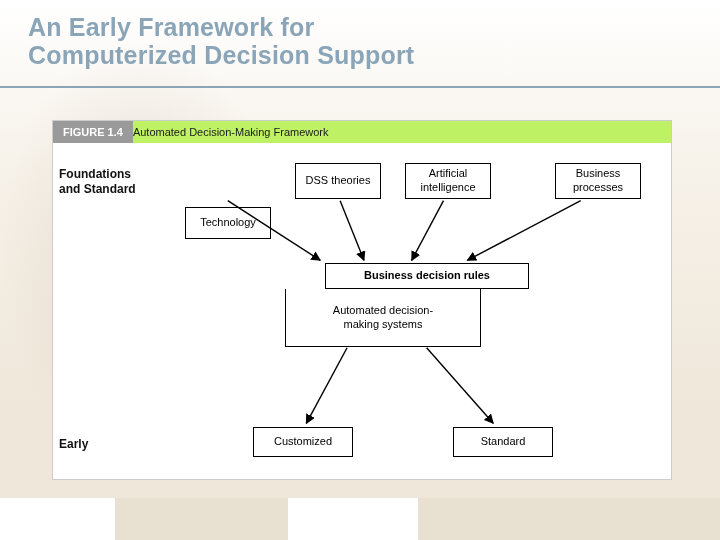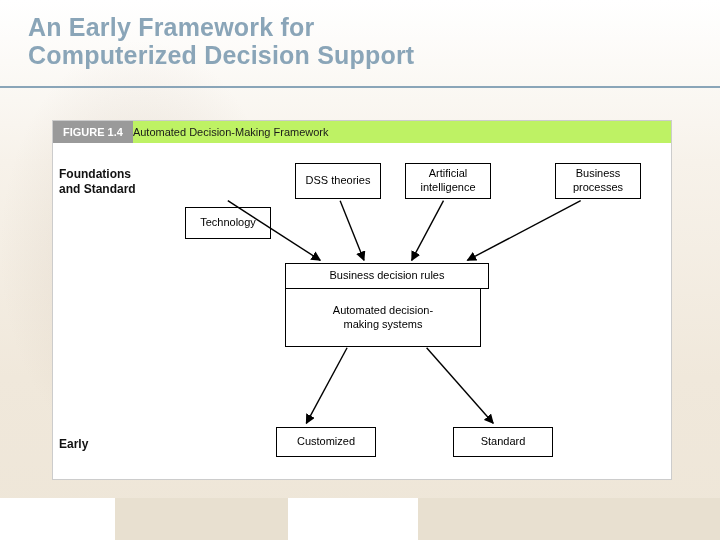--- a/index.html
+++ b/index.html
@@ -92,21 +92,21 @@
       border: 1px solid #000;
       background: #fff;
       font-size: 11px;
       display: flex;
       align-items: center;
       justify-content: center;
       text-align: center;
       padding: 4px 6px;
       line-height: 1.25;
     }
-    .box.bold { font-weight: normal; }
+    .box.bold { font-weight: bold; margin-left: 40px; }
     svg.arrows {
       position: absolute;
       top: 0; left: 0;
       width: 100%; height: 100%;
       pointer-events: none;
     }
   </style>
 </head>
 <body>
 
@@ -135,21 +135,21 @@
     <div class="box" style="top:20px; left:242px; width:86px; height:36px;">DSS theories</div>
     <div class="box" style="top:20px; left:352px; width:86px; height:36px; white-space:pre-line;">Artificial
 intelligence</div>
     <div class="box" style="top:20px; left:502px; width:86px; height:36px; white-space:pre-line;">Business
 processes</div>
 
     <div class="box bold" style="top:120px; left:232px; width:204px; height:26px;">Business decision rules</div>
     <div class="box" style="top:146px; left:232px; width:196px; height:58px; border-top:none; white-space:pre-line;">Automated decision-
 making systems</div>
 
-    <div class="box" style="top:284px; left:200px; width:100px; height:30px;margin-left:23px;">Customized</div>
+    <div class="box" style="top:284px; left:200px; width:100px; height:30px;">Customized</div>
     <div class="box" style="top:284px; left:400px; width:100px; height:30px;">Standard</div>
 
     <svg class="arrows" viewBox="0 0 620 338">
       <defs>
         <marker id="ah" viewBox="0 0 10 10" refX="9" refY="5" markerWidth="7" markerHeight="7" orient="auto-start-reverse">
           <path d="M0,0 L10,5 L0,10 z" fill="#000"></path>
         </marker>
       </defs>
 
       <line x1="175" y1="58" x2="268" y2="118" stroke="#000" stroke-width="1.4" marker-end="url(#ah)"></line>

